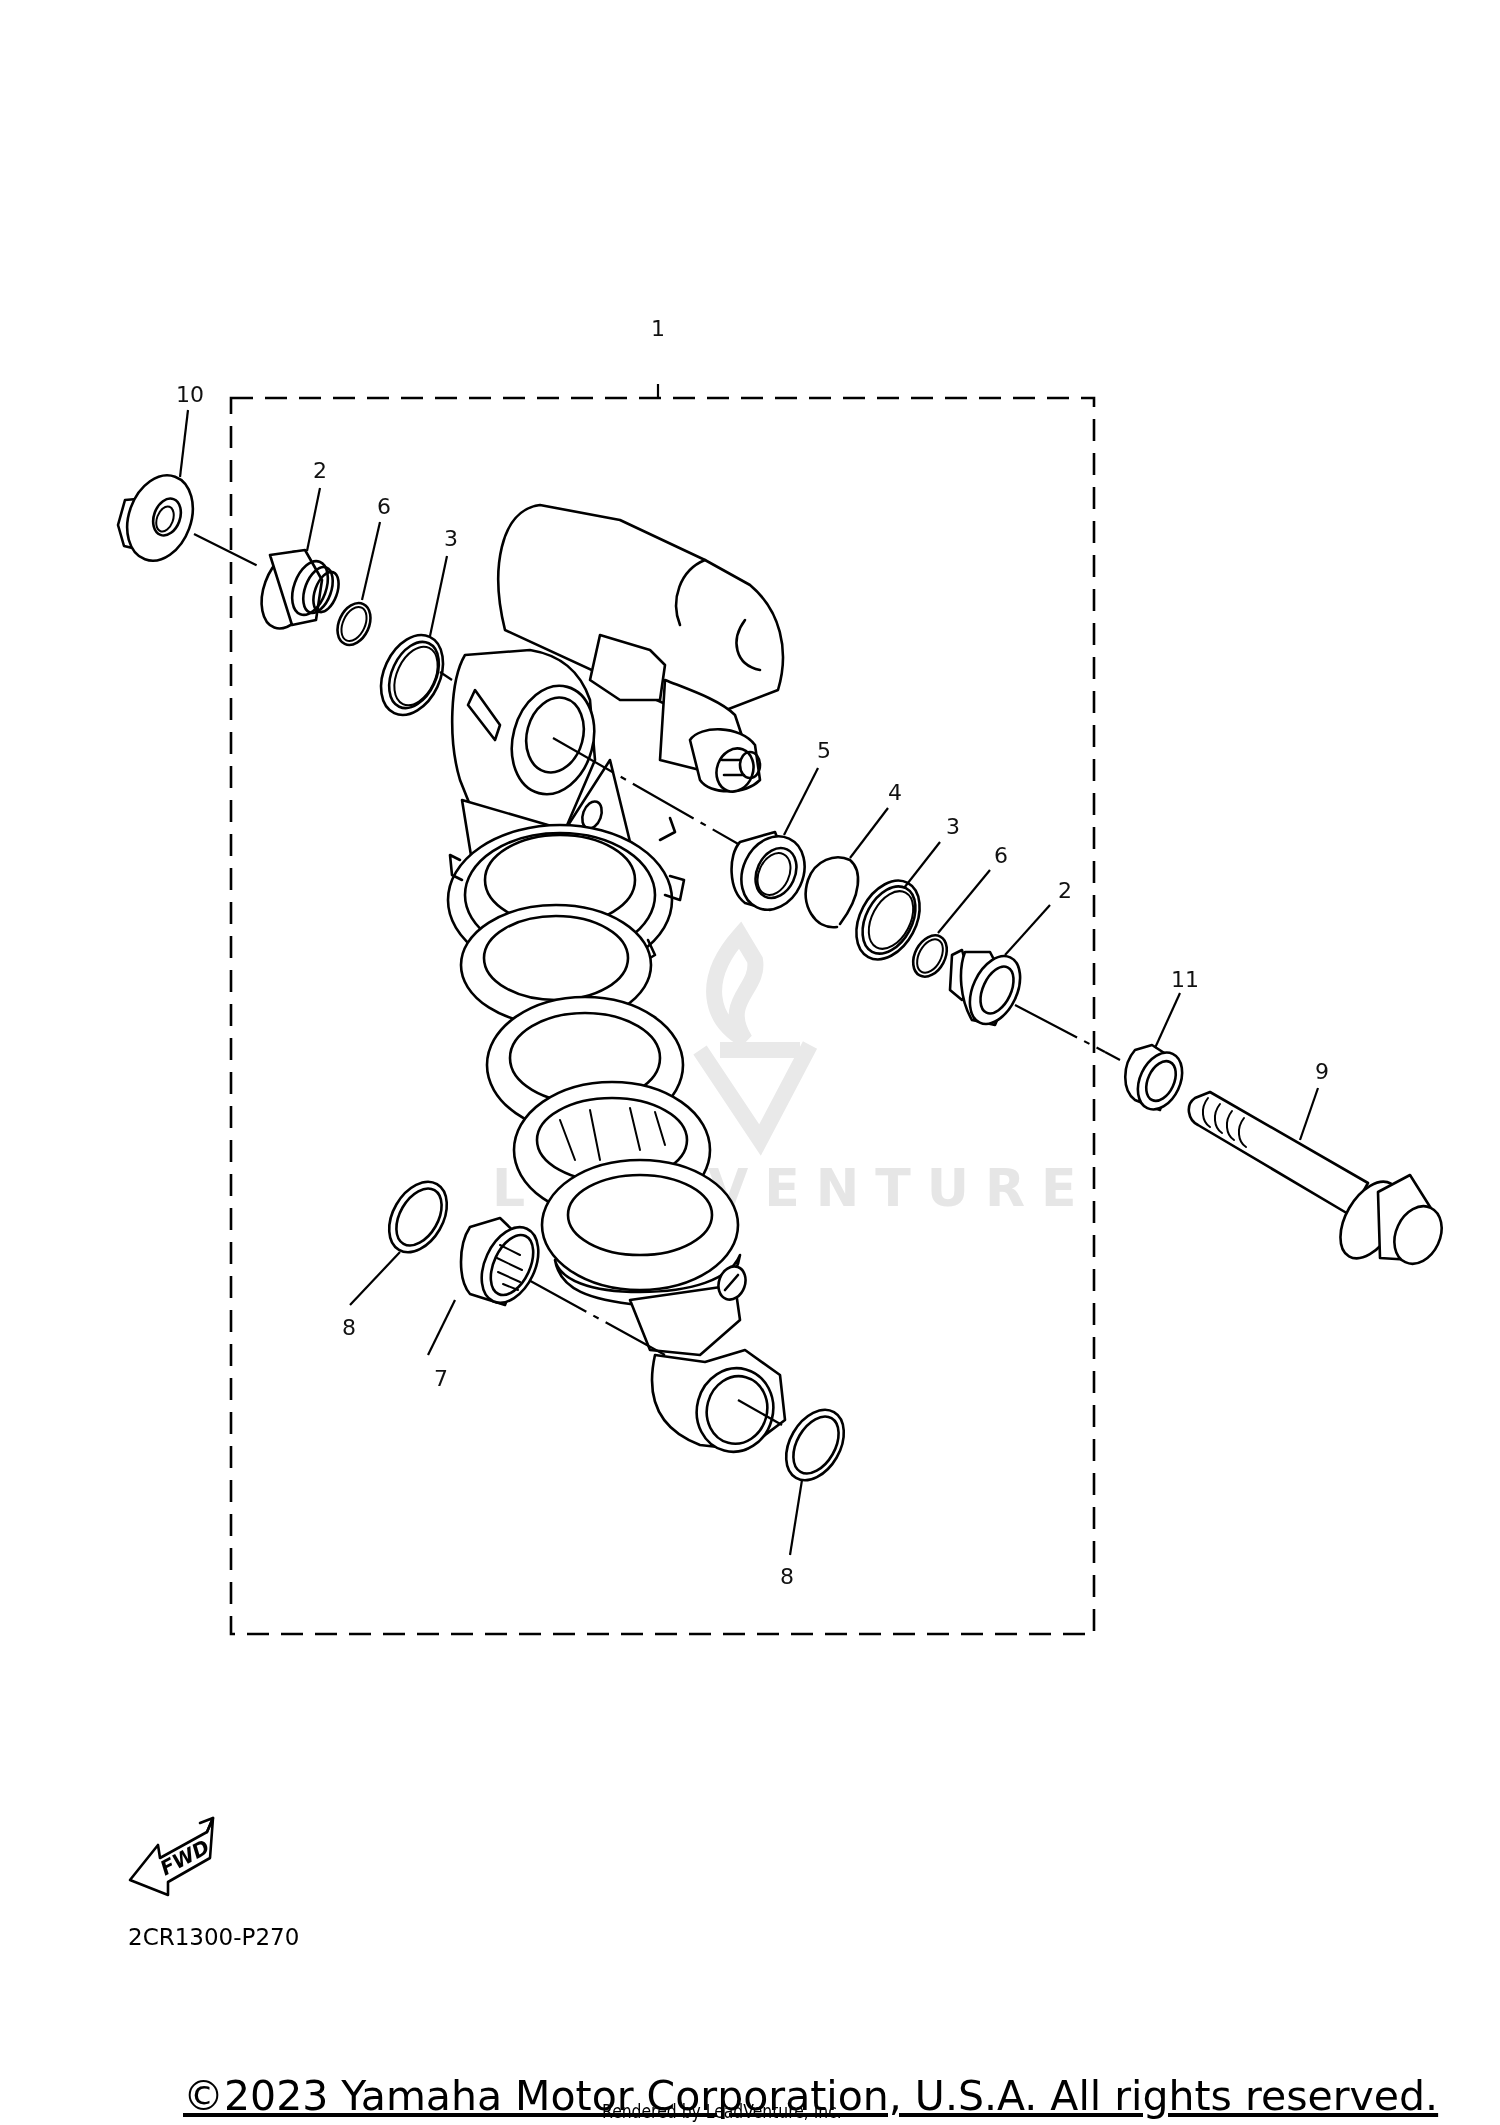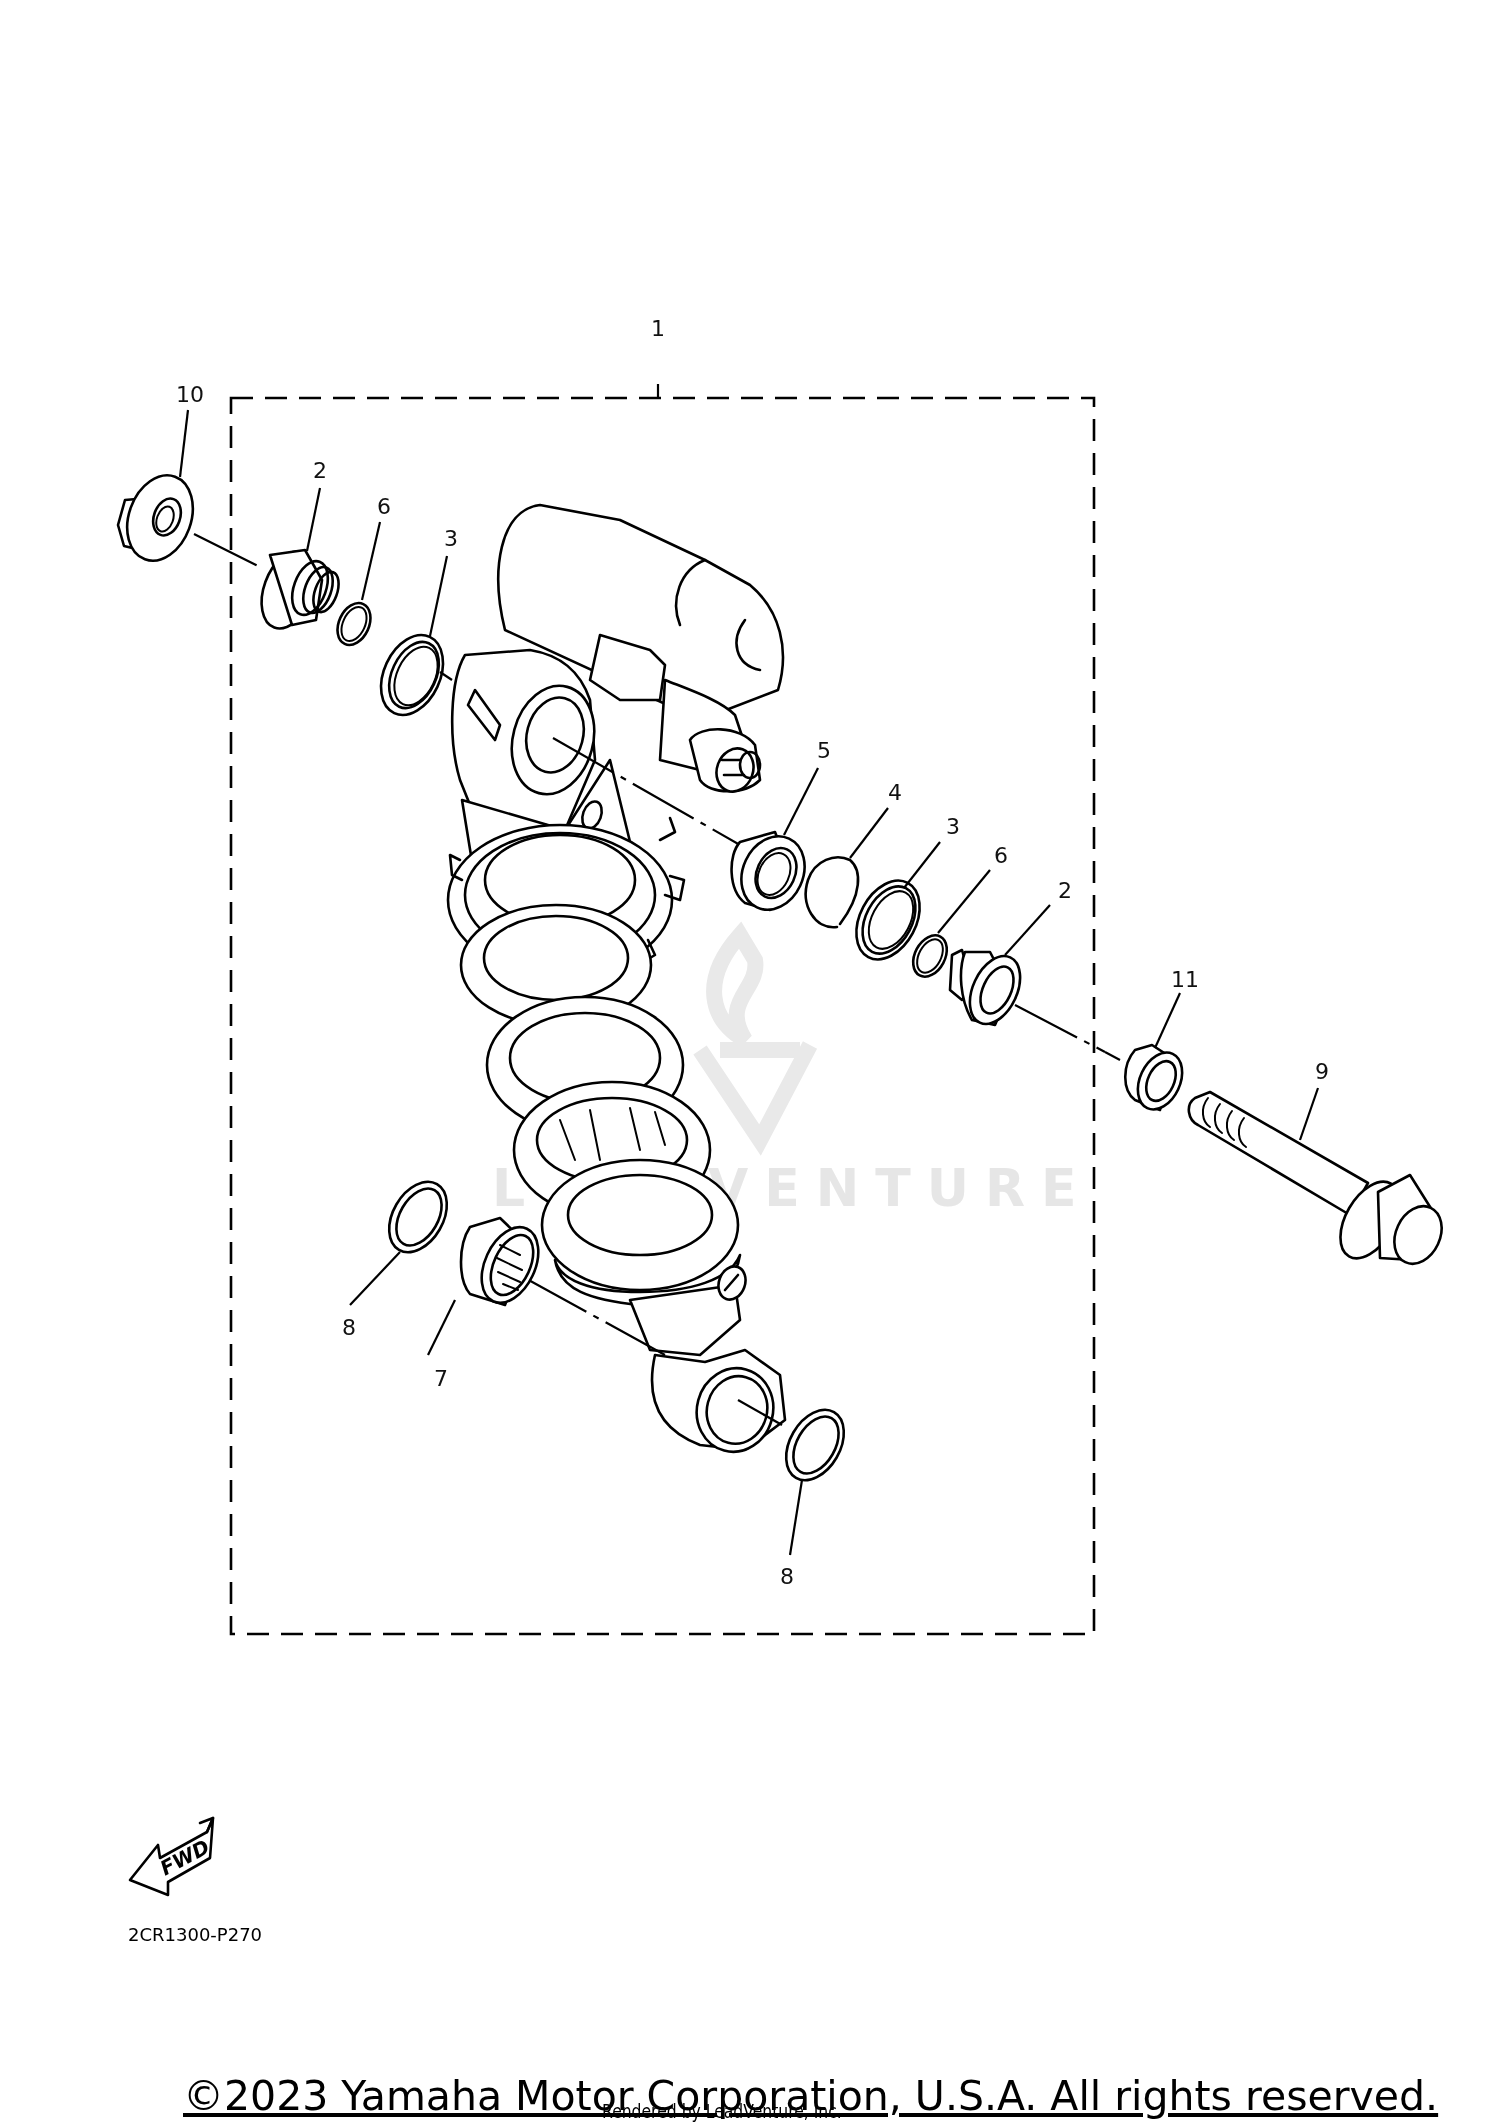--- a/index.html
+++ b/index.html
@@ -8,21 +8,21 @@
   #diagram { position: absolute; left: 0; top: 0; width: 1500px; height: 2125px; }
   .ln { fill: none; stroke: #000; stroke-width: 2.6; stroke-linecap: round; stroke-linejoin: round; }
   .thin { fill: none; stroke: #000; stroke-width: 2; stroke-linecap: round; }
   .fillw { fill: #fff; stroke: #000; stroke-width: 2.6; stroke-linejoin: round; }
   .leader { fill: none; stroke: #000; stroke-width: 2.2; }
   .dash { fill: none; stroke: #000; stroke-width: 2.6; stroke-dasharray: 22 12; }
   .centerline { fill: none; stroke: #000; stroke-width: 2.2; stroke-dasharray: 70 8 6 8; }
   .callout { font-family: "DejaVu Sans", sans-serif; font-size: 22px; fill: #111; text-anchor: middle; }
   .wm-text { font-family: "DejaVu Sans", sans-serif; font-size: 52px; font-weight: bold; letter-spacing: 16px; fill: #e6e6e6; }
   .wm-logo { fill: none; stroke: #e9e9e9; stroke-width: 16; }
-  .code { position: absolute; left: 128px; top: 1924px; font-size: 18px; font-family: "DejaVu Sans", sans-serif; text-align: center; }
+  .code { position: absolute; left: 128px; top: 1924px; font-size: 23px; font-family: "DejaVu Sans", sans-serif; text-align: center; }
   .copyright { position: absolute; left: 183px; top: 2072px; font-size: 41px; white-space: nowrap; font-family: "DejaVu Sans", sans-serif; text-decoration: underline; }
   .rendered { position: absolute; left: 602px; top: 2099px; font-size: 20px; white-space: nowrap;
               transform: scaleX(0.78); transform-origin: left top; font-family: "DejaVu Sans", sans-serif; }
 </style>
 </head>
 <body>
 
 <svg id="diagram" viewBox="0 0 1500 2125" xmlns="http://www.w3.org/2000/svg">
 
   <g>

